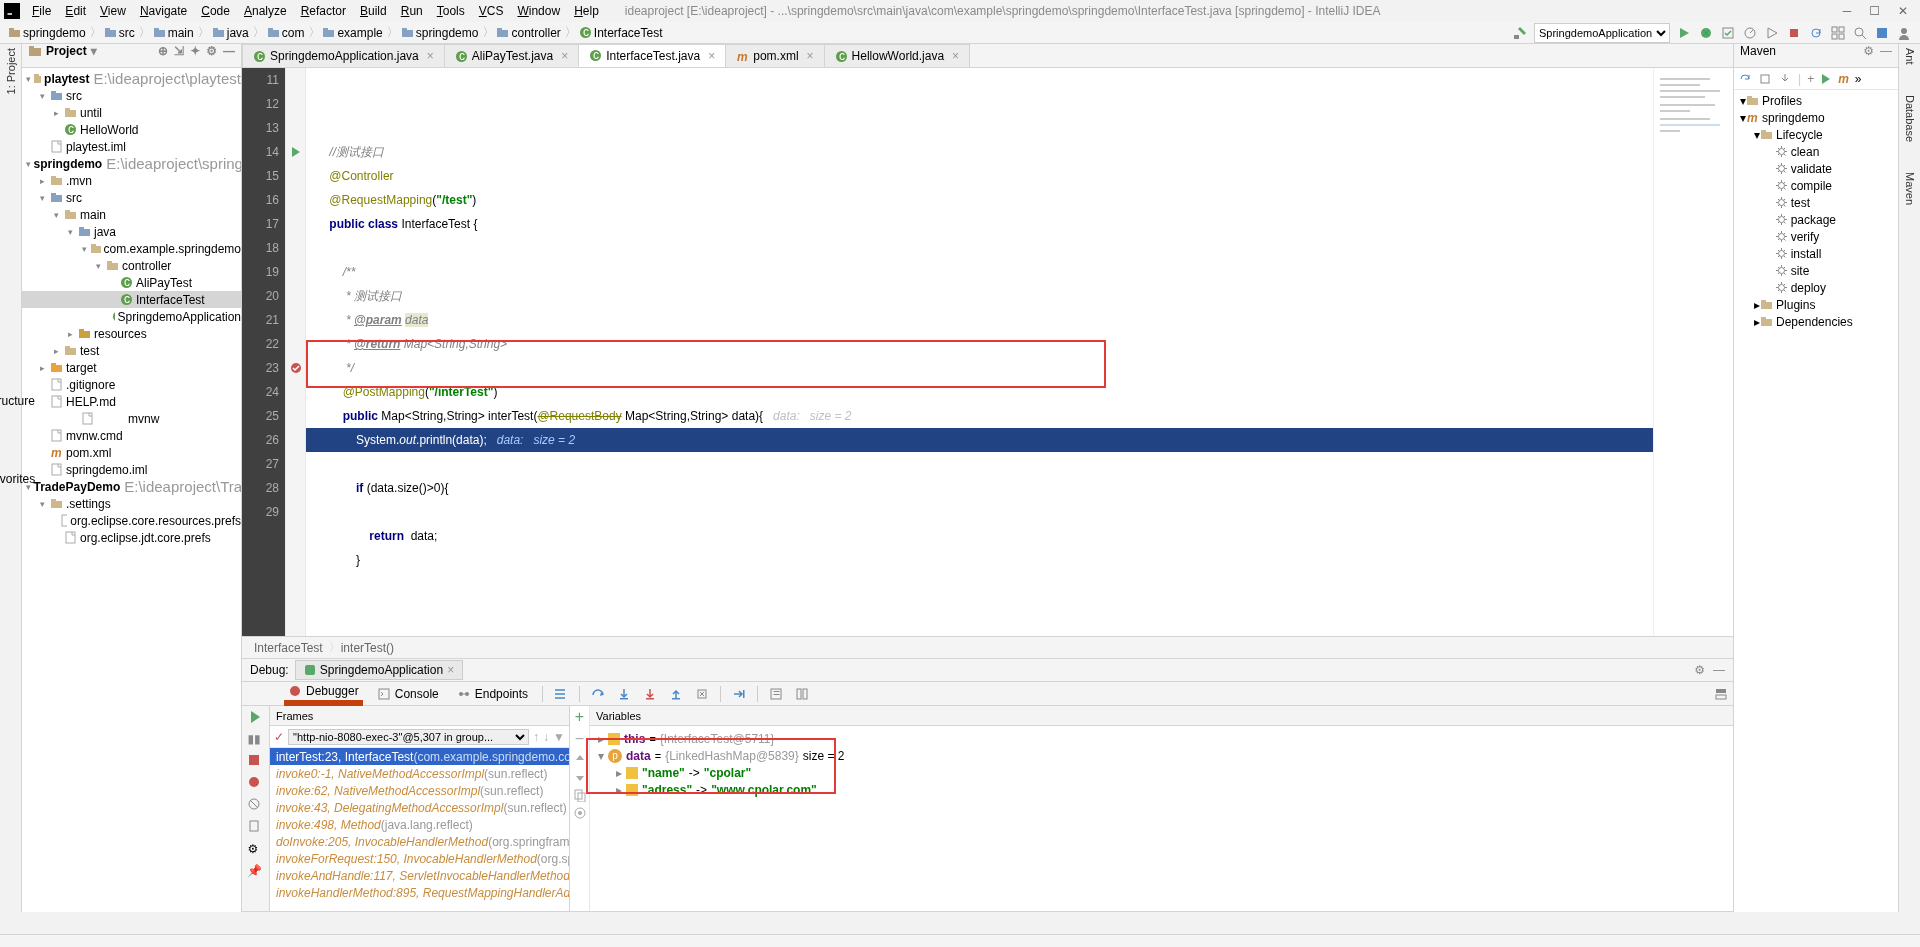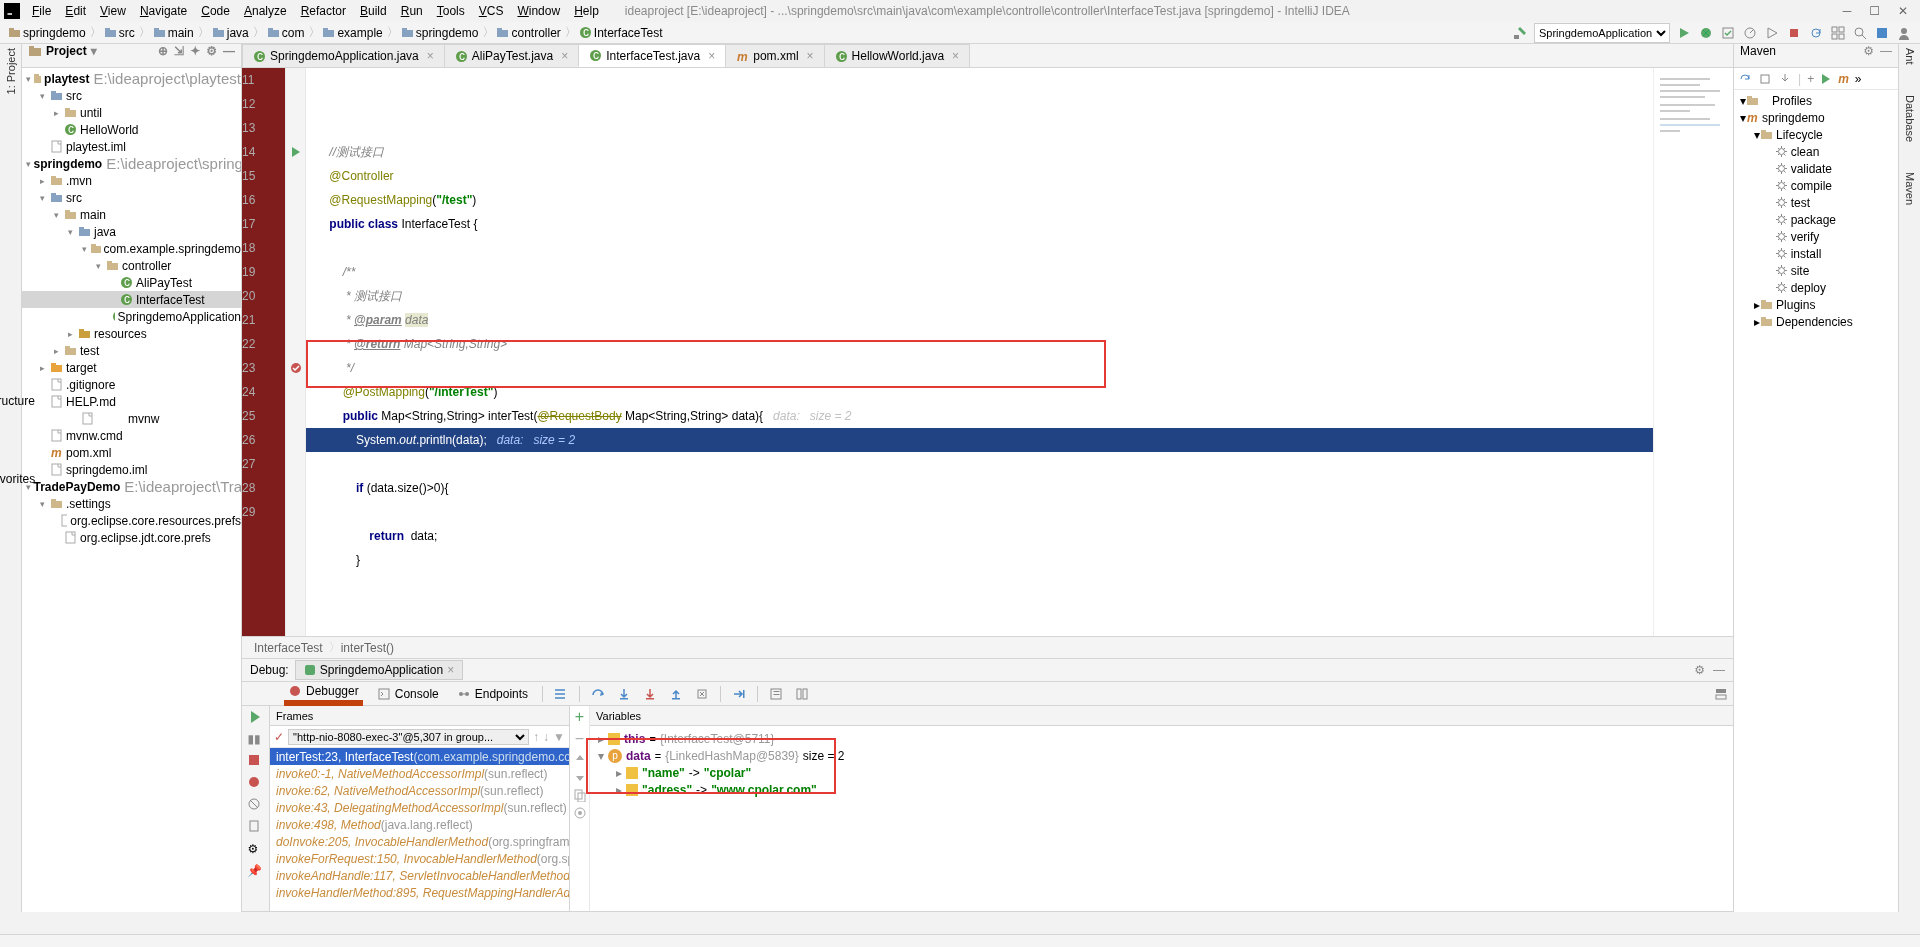--- a/index.html
+++ b/index.html
@@ -28,21 +28,21 @@
 .tree .node { display:flex;align-items:center;height:17px;padding-left:4px;white-space:nowrap;}
 .tree .node.sel { background:#d5d5d5;}
 .tree .caret { width:10px;display:inline-block;color:#888;font-size:9px;}
 .tree .hint { color:#999;margin-left:4px;font-size:15px;}
 .editor-area { flex:1; display:flex;flex-direction:column; background:#fff;}
 .editor-tabs { height:24px; background:#f4f4f4;border-bottom:1px solid #d4d4d4;display:flex;align-items:flex-end;}
 .editor-tabs .tab { height:23px;padding:0 10px;border:1px solid #d4d4d4;border-bottom:none;margin-right:-1px;display:flex;align-items:center;gap:4px;background:#ececec;font-size:11px;}
 .editor-tabs .tab.active { background:#fff;border-bottom:1px solid #fff;}
 .editor-tabs .tab .close { color:#999;margin-left:4px;}
 .editor-body { flex:1; display:flex; overflow:hidden; position:relative;}
-.gutter { width:44px;background:#7f1d1d;border-right:1px solid #e8e8e8;color:#adadad;font-family:"JetBrains Mono",Consolas,monospace;font-size:13px;line-height:24px;padding-right:6px;}
+.gutter { width:44px;background:#404040;border-right:1px solid #e8e8e8;text-align:right;color:#adadad;font-family:"JetBrains Mono",Consolas,monospace;font-size:13px;line-height:24px;padding-right:6px;}
 .gutter .gline { height:24px;}
 .gutter-icons { width:20px;background:#f4f4f4;border-right:1px solid #e8e8e8;}
 .gutter-icons .gic { height:24px;display:flex;align-items:center;justify-content:center;}
 .code { flex:1;font-family:"JetBrains Mono",Consolas,monospace;font-size:13.5px;line-height:24px;white-space:pre;position:relative;}
 .code .line { height:24px;padding-left:10px;}
 .code .line.hl { background:#214283;color:#fff;}
 .code .kw { color:#000080;font-weight:bold;}
 .code .ann { color:#808000;}
 .code .str { color:#008000;font-weight:bold;}
 .code .cmt { color:#808080;font-style:italic;}
@@ -109,21 +109,21 @@
       <span><u>C</u>ode</span>
       <span><u>A</u>nalyze</span>
       <span><u>R</u>efactor</span>
       <span><u>B</u>uild</span>
       <span><u>R</u>un</span>
       <span><u>T</u>ools</span>
       <span><u>V</u>CS</span>
       <span><u>W</u>indow</span>
       <span><u>H</u>elp</span>
     </div>
-  <div class="title">ideaproject [E:\ideaproject] - ...\springdemo\src\main\java\com\example\controlle\controller\InterfaceTest.java [springdemo] - IntelliJ IDEA</div>
+  <div class="title">ideaproject [E:\ideaproject] - ...\springdemo\src\main\java\com\example\springdemo\springdemo\InterfaceTest.java [springdemo] - IntelliJ IDEA</div>
   <div class="winbtns">
     <span>─</span>
     <span>☐</span>
     <span>✕</span>
   </div>
 </div>
 
 <div class="breadcrumb-bar">
   <div id="crumbs" style="display:flex;align-items:center;">
       <span class="crumb">
@@ -900,21 +900,21 @@
       <span style="color:#c77b2f;font-weight:bold;font-style:italic;">m</span>
       <span>»</span>
     </div>
     <div class="maven-tree" id="mvntree">
         <div class="node" style="padding-left: 4px;">
           <span class="caret">▾</span>
           <svg width="13" height="13">
             <rect x="1" y="4" width="11" height="7" fill="#ceb88b"></rect>
             <rect x="1" y="2" width="5" height="3" fill="#ceb88b"></rect>
           </svg>
-          <span style="margin-left:13px;">Profiles</span>
+          <span style="margin-left:3px;">Profiles</span>
         </div>
         <div class="node" style="padding-left: 4px;">
           <span class="caret">▾</span>
           <svg width="13" height="13">
             <text x="1" y="11" font-size="13" font-style="italic" font-weight="bold" fill="#c77b2f">m</text>
           </svg>
           <span style="margin-left:3px;">springdemo</span>
         </div>
         <div class="node" style="padding-left: 18px;">
           <span class="caret">▾</span>

